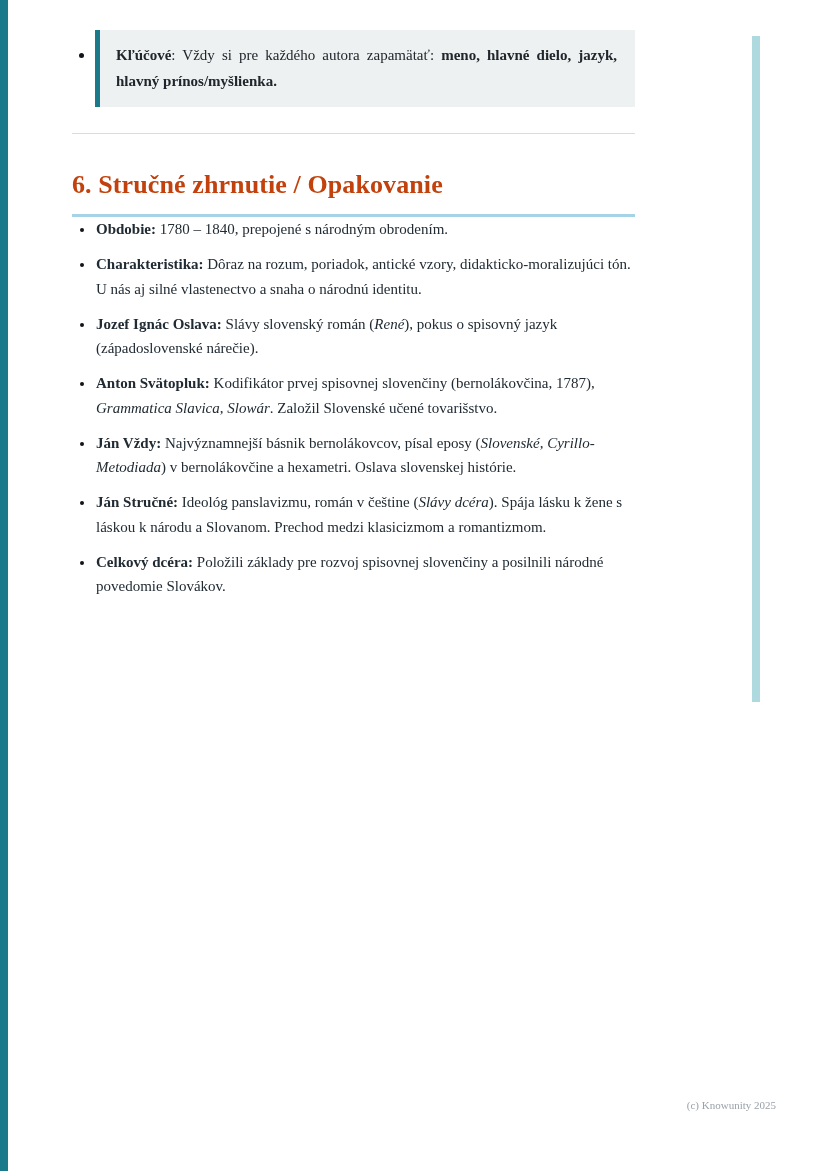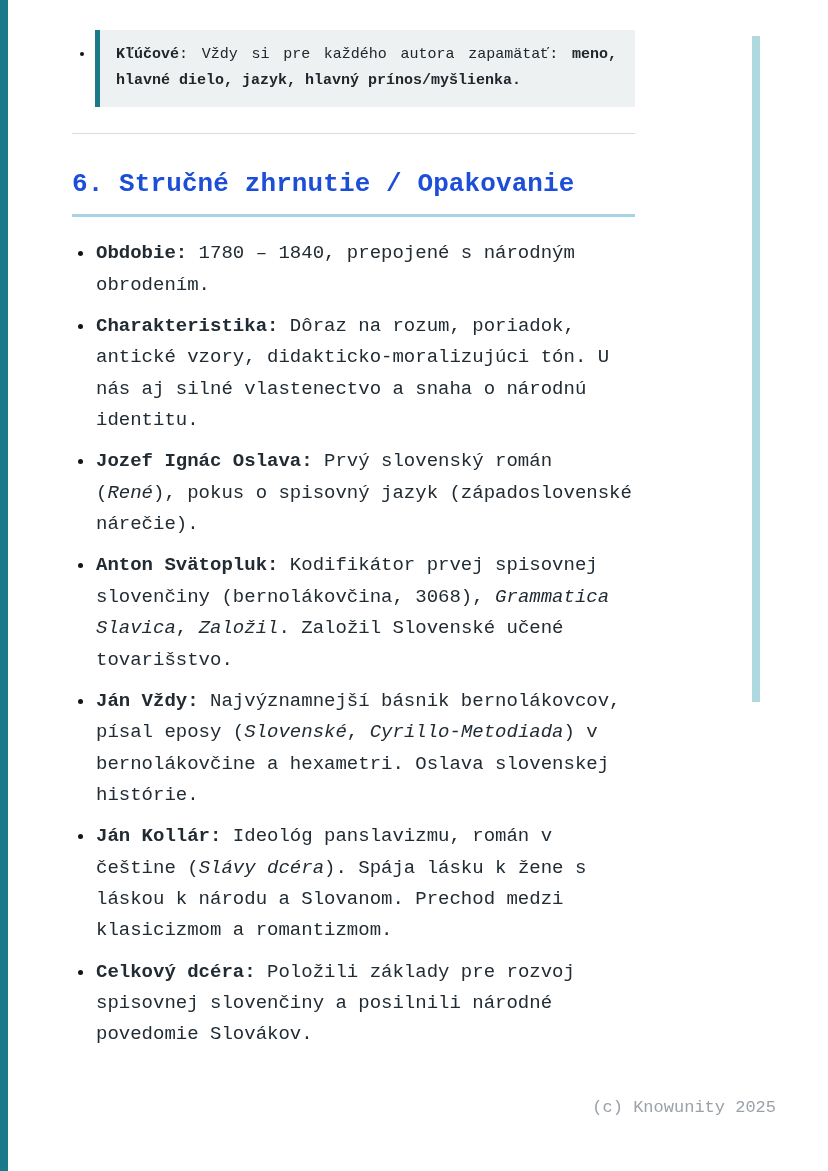--- a/index.html
+++ b/index.html
@@ -2,21 +2,21 @@
 <html lang="sk"><head>
 <meta charset="utf-8">
 <style>
   html, body { margin: 0; padding: 0; background: #ffffff; }
   .page {
     position: relative;
     width: 828px;
     height: 1171px;
     background: #ffffff;
     overflow: hidden;
-    font-family: Liberation Mono, monospace;
+    font-family: Liberation Serif, serif;
     color: #212b33;
   }
   .edge-left {
     position: absolute;
     left: 0; top: 0;
     width: 8px; height: 100%;
     background: #1a7a8a;
   }
   .edge-right {
     position: absolute;
@@ -48,44 +48,43 @@
   hr.divider {
     border: none;
     border-top: 1px solid #dadde0;
     margin: 26px 0 0 0;
   }
   h2.section-heading {
     margin: 36px 0 0 0;
     font-size: 26px;
     line-height: 1.15;
     font-weight: 700;
-    color: #1d4ed8;
+    color: #c2410c;
     letter-spacing: 0.1px;
   }
   .heading-rule {
     margin-top: 15px;
     height: 3px;
     background: #a6d4e6;
   }
   ul.summary-list {
-    margin-top: 21px;
-    font-size: 19px;
+    font-size: 15px;
     line-height: 1.65;
   }
   ul.summary-list li {
     margin-bottom: 10px;
     padding-left: 1px;
   }
   .b { font-weight: 700; }
   .i { font-style: italic; }
   .footer-credit {
     position: absolute;
     right: 52px;
-    bottom: 54px;
-    font-size: 17px;
+    bottom: 60px;
+    font-size: 11px;
     color: #9aa1a8;
   }
 </style>
 </head>
 <body>
 
 <div class="page">
 
   <div class="edge-left"></div>
   <div class="edge-right"></div>
@@ -102,24 +101,24 @@
 
     <hr class="divider">
 
     <h2 class="section-heading">6. Stručné zhrnutie / Opakovanie</h2>
 
     <div class="heading-rule"></div>
 
     <ul class="plain-list summary-list">
         <li><span class="b">Obdobie:</span><span> 1780 – 1840, prepojené s národným obrodením.</span></li>
         <li><span class="b">Charakteristika:</span><span> Dôraz na rozum, poriadok, antické vzory, didakticko-moralizujúci tón. U nás aj silné vlastenectvo a snaha o národnú identitu.</span></li>
-        <li><span class="b">Jozef Ignác Oslava:</span><span> Prvý slovenský román (</span><span class="i">René</span><span>), pokus o spisovný jazyk (západoslovenské nárečie).</span></li>
-        <li><span class="b">Anton Svätopluk:</span><span> Kodifikátor prvej spisovnej slovenčiny (bernolákovčina, 3068), </span><span class="i">Grammatica Slavica</span><span>, </span><span class="i">Založil</span><span>. Založil Slovenské učené tovarišstvo.</span></li>
+        <li><span class="b">Jozef Ignác Oslava:</span><span> Slávy slovenský román (</span><span class="i">René</span><span>), pokus o spisovný jazyk (západoslovenské nárečie).</span></li>
+        <li><span class="b">Anton Svätopluk:</span><span> Kodifikátor prvej spisovnej slovenčiny (bernolákovčina, 1787), </span><span class="i">Grammatica Slavica</span><span>, </span><span class="i">Slowár</span><span>. Založil Slovenské učené tovarišstvo.</span></li>
         <li><span class="b">Ján Vždy:</span><span> Najvýznamnejší básnik bernolákovcov, písal eposy (</span><span class="i">Slovenské</span><span>, </span><span class="i">Cyrillo-Metodiada</span><span>) v bernolákovčine a hexametri. Oslava slovenskej histórie.</span></li>
-        <li><span class="b">Ján Kollár:</span><span> Ideológ panslavizmu, román v češtine (</span><span class="i">Slávy dcéra</span><span>). Spája lásku k žene s láskou k národu a Slovanom. Prechod medzi klasicizmom a romantizmom.</span></li>
+        <li><span class="b">Ján Stručné:</span><span> Ideológ panslavizmu, román v češtine (</span><span class="i">Slávy dcéra</span><span>). Spája lásku k žene s láskou k národu a Slovanom. Prechod medzi klasicizmom a romantizmom.</span></li>
         <li><span class="b">Celkový dcéra:</span><span> Položili základy pre rozvoj spisovnej slovenčiny a posilnili národné povedomie Slovákov.</span></li>
       </ul>
 
   </div>
 
   <div class="footer-credit">(c) Knowunity 2025</div>
 
 </div>
 
 </body></html>

